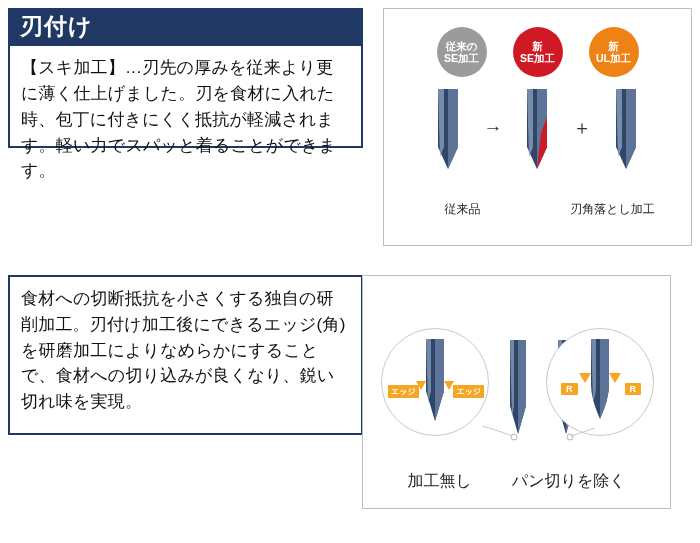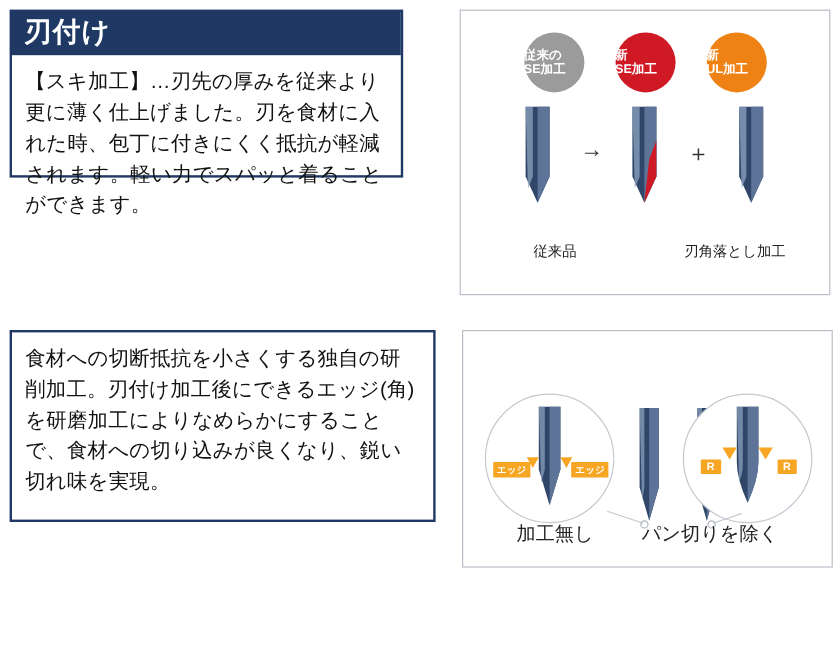--- a/index.html
+++ b/index.html
@@ -66,21 +66,21 @@
   }
   .badge {
     width: 50px;
     height: 50px;
     border-radius: 50%;
     color: #fff;
     font-size: 10.5px;
     font-weight: bold;
     display: flex;
     flex-direction: column;
-    align-items: flex-start;
+    align-items: center;
     justify-content: center;
     line-height: 1.18;
     text-align: center;
   }
   .badge span { display: block; }
 
   .knives {
     position: absolute;
     top: 78px;
     left: 0;
@@ -102,21 +102,21 @@
     display: flex;
     justify-content: center;
     gap: 40px;
     font-size: 12px;
     color: #222;
   }
   .cap-col { width: 110px; text-align: center; line-height: 1.35; }
   .cap-note { font-size: 10.5px; color: #333; }
 
   
-  #fig2 { left: 385px; top: 275px; width: 309px; height: 198px; }
+  #fig2 { left: 362px; top: 275px; width: 309px; height: 234px; }
   .circle-zoom {
     position: absolute;
     border: 1px solid #c4c9d0;
     border-radius: 50%;
     background: #fff;
   }
   .tag {
     position: absolute;
     background: #f6a623;
     color: #ffffff;
@@ -138,21 +138,21 @@
     gap: 40px;
     font-size: 16px;
     color: #222;
   }
 </style>
 </head>
 <body>
 
 <div class="page">
 
-  <div class="text-panel" id="panel1" style="left:8px; top:8px; width:328px; height:140px;">
+  <div class="text-panel" id="panel1" style="left:8px; top:8px; width:355px; height:140px;">
     <div class="panel-head">刃付け</div>
     <div class="panel-body">【スキ加工】…刃先の厚みを従来より更に薄く仕上げました。刃を食材に入れた時、包丁に付きにくく抵抗が軽減されます。軽い力でスパッと着ることができます。</div>
   </div>
 
   <div class="fig-panel" id="fig1">
 
     <div class="badges">
       <div class="badge" style="background:#9b9b9b;">
         <span>従来の</span>
         <span>SE加工</span>

